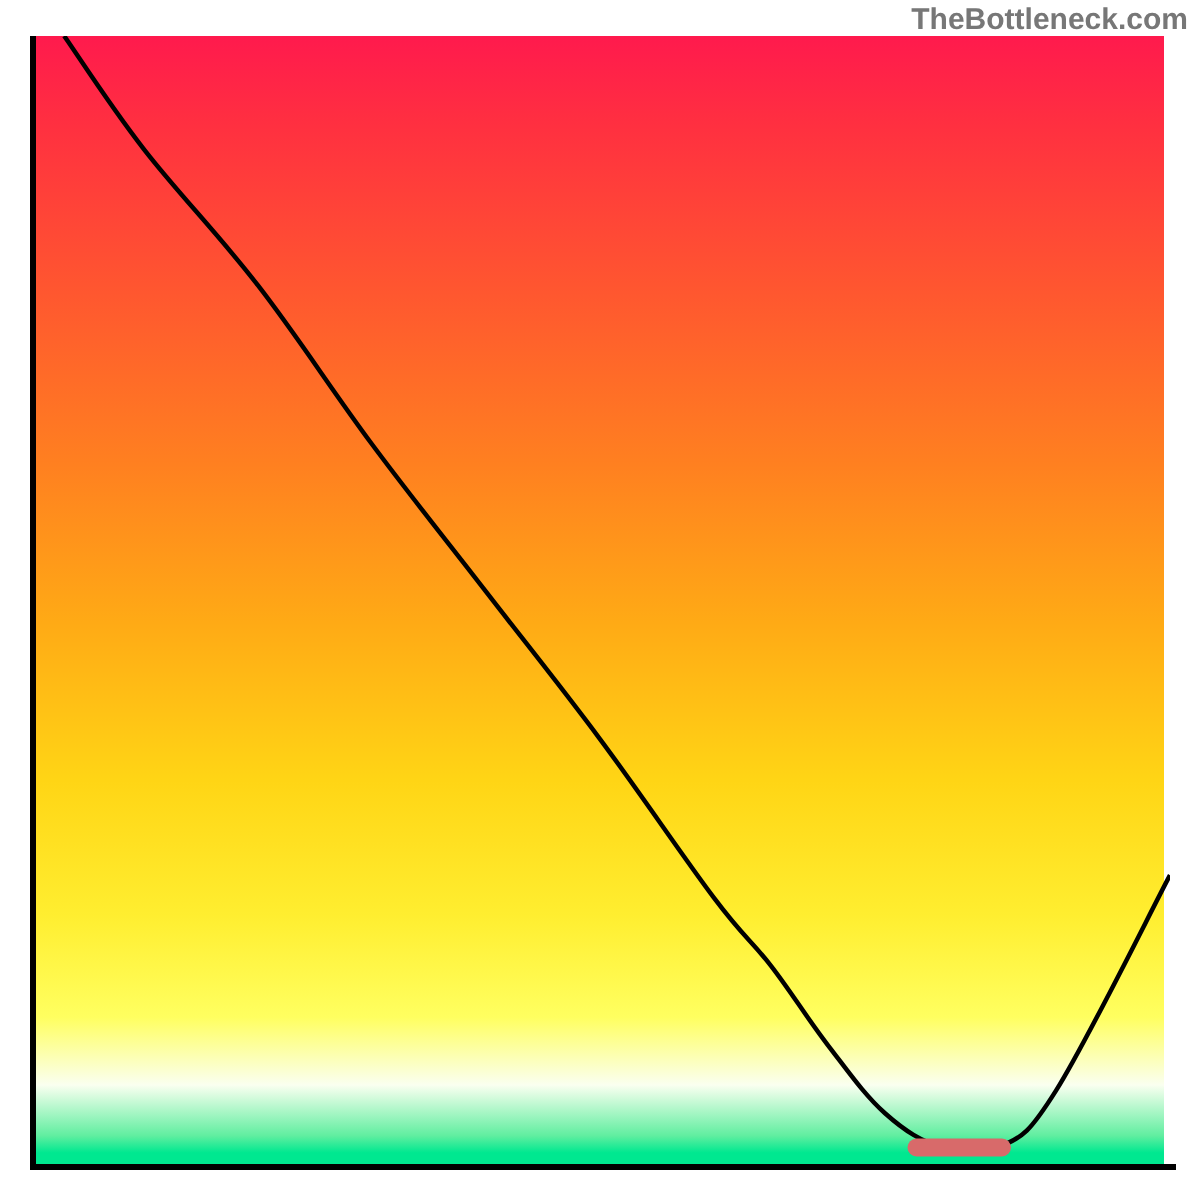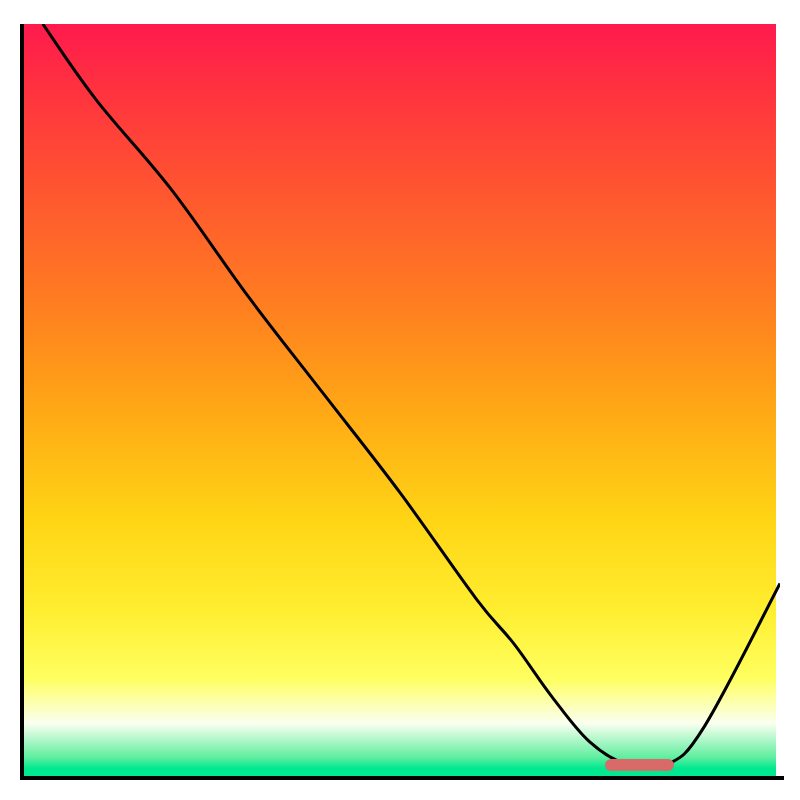--- a/index.html
+++ b/index.html
@@ -81,20 +81,21 @@
     background: #d86a6a;
     border-radius: 6px;
     height: 12px;
   }
 </style>
 </head>
 <body>
 
 <div class="container">
 
+  <div class="watermark">TheBottleneck.com</div>
 
   <div class="plot-area">
     <div class="gradient-bg"></div>
 
     <svg class="curve" viewBox="0 0 760 756" preserveAspectRatio="none">
       <path id="curve-path" d="M 22.8 0 C 32.376000000000005 13.608000000000004, 52.744 45.662400000000034, 76 75.60000000000002 C 99.256 105.53760000000001, 124.64 130.93919999999994, 152 166.31999999999994 C 179.36 201.70079999999993, 200.64 235.41839999999996, 228 272.15999999999997 C 255.36 308.9016, 276.64 335.0592, 304 370.44 C 331.36 405.8208, 352.64 431.97839999999997, 380 468.71999999999997 C 407.36 505.4616, 435.48 547.3439999999999, 456 574.56 C 476.52 601.776, 480.32 602.2296, 494 619.9200000000001 C 507.68 637.6104000000001, 518.32 655.1496000000001, 532 672.84 C 545.68 690.5304, 556.32 705.9528, 570 718.2 C 583.68 730.4472000000001, 594.32 736.7976, 608 740.88 C 621.68 744.9624, 632.32 747.684, 646 740.88 C 659.68 734.076, 663.48 735.7392, 684 703.08 C 704.52 670.4208000000001, 746.32 585.2952, 760 559.44" fill="none" stroke="#000000" stroke-width="3"></path>
     </svg>
 
     <div id="min-marker" class="marker" style="left: 585.2px; width: 68.4px; top: 734.88px;"></div>
   </div>

